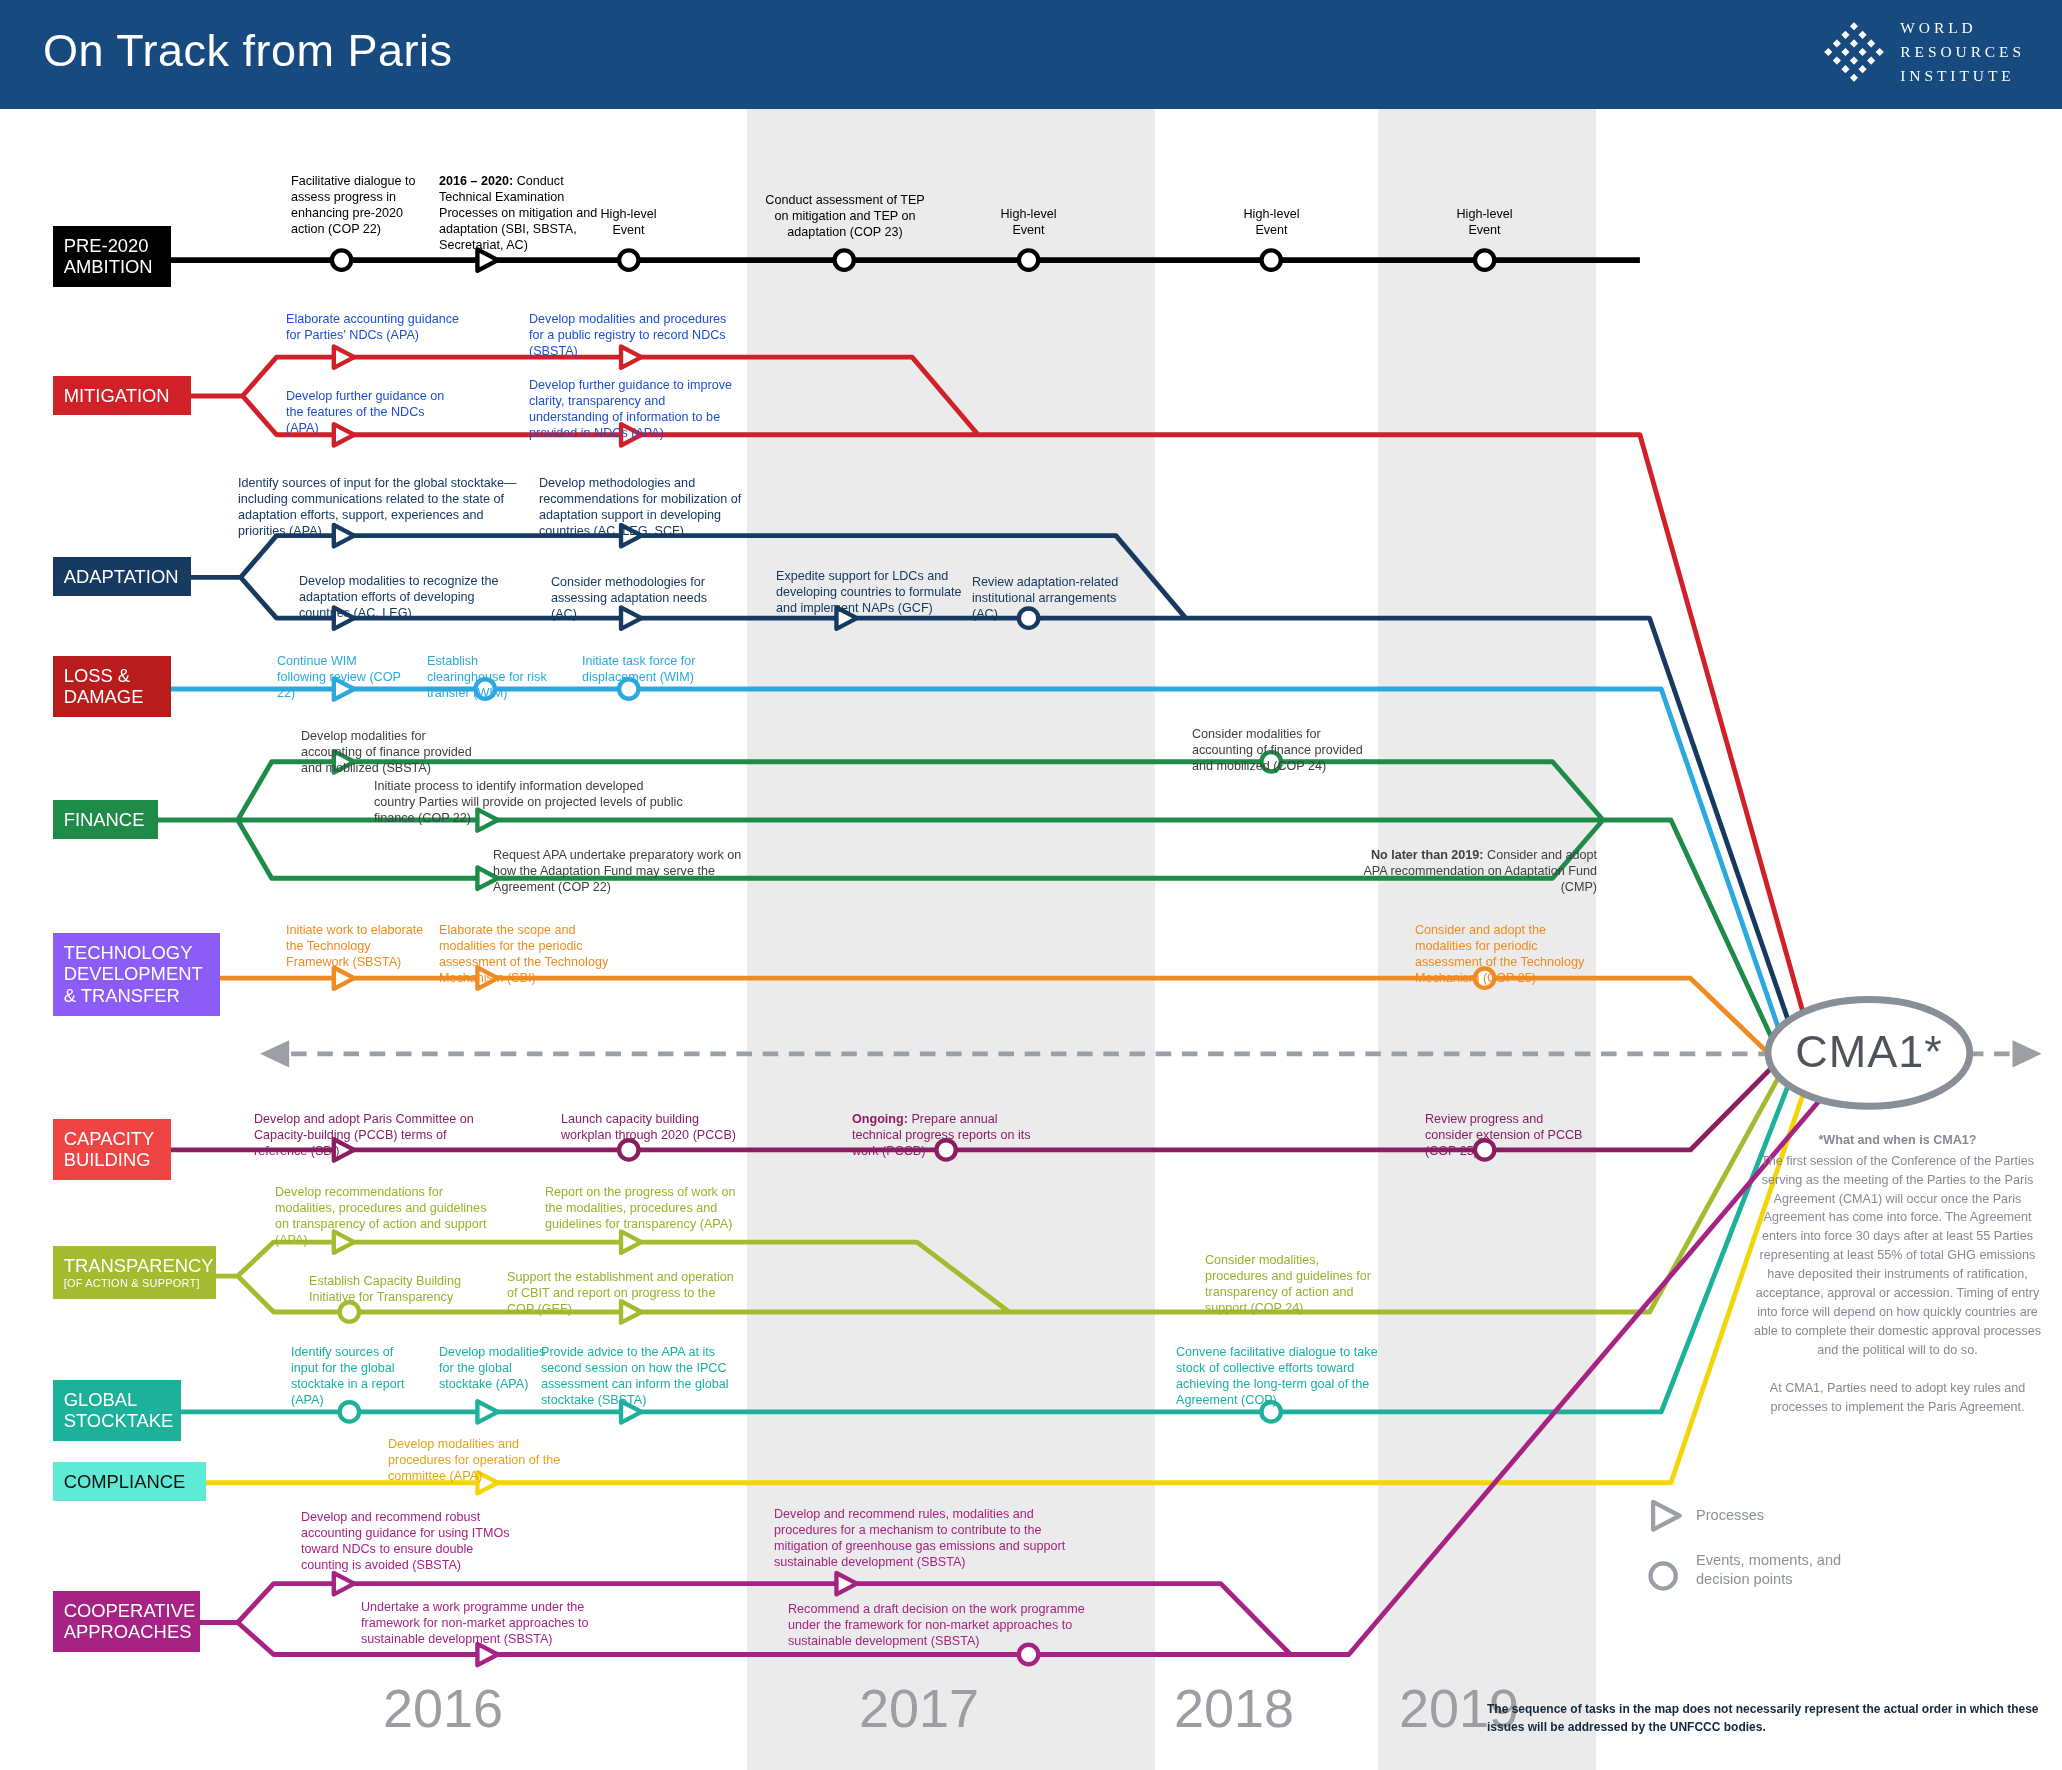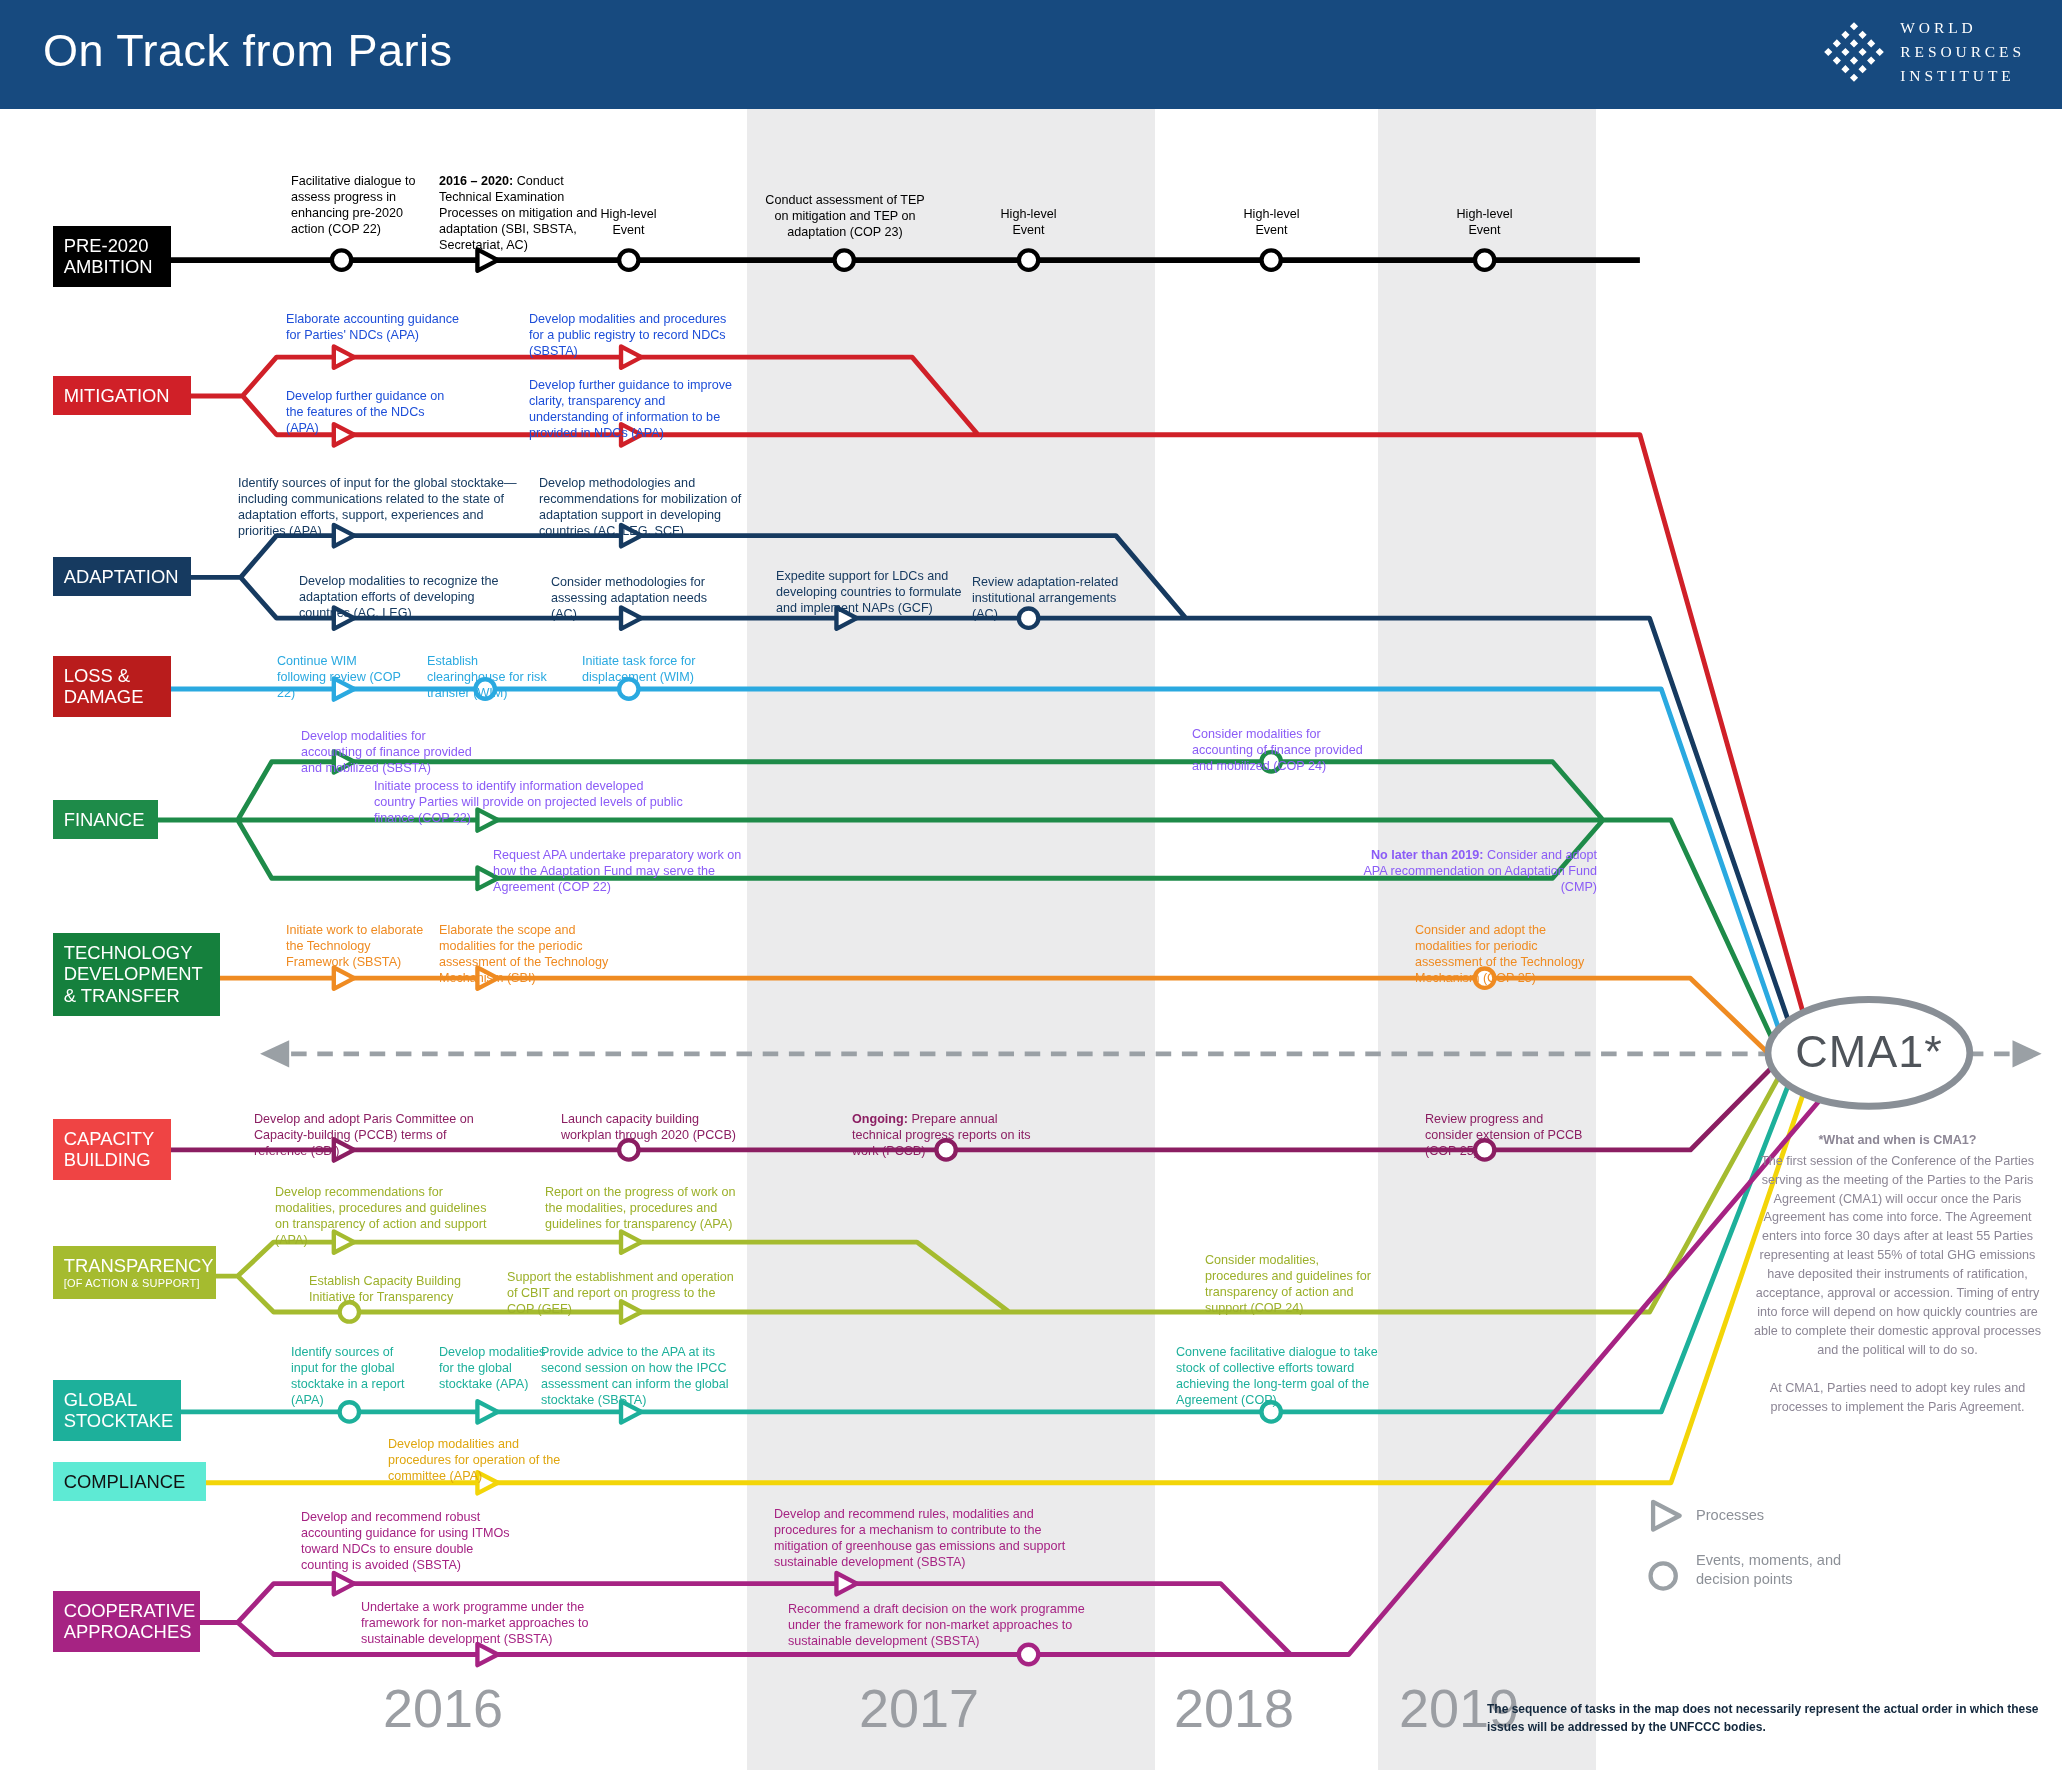--- a/index.html
+++ b/index.html
@@ -54,37 +54,37 @@
 
   
   .lbl{position:absolute;font-size:12.6px;line-height:1.28}
   .lbl b{font-weight:bold}
   .ctr{text-align:center}
   .rgt{text-align:right}
   .t-pre{color:#000}
   .t-mit{color:#1d4ed8}
   .t-ada{color:#163a60}
   .t-lnd{color:#2aa9e0}
-  .t-fin{color:#8b5cf6}
+  .t-fin{color:#404040}
   .t-tec{color:#ef8b22}
   .t-cap{color:#8b1e62}
   .t-tra{color:#9cb02a}
   .t-gst{color:#1db09b}
   .t-com{color:#dfa60f}
   .t-coo{color:#a62383}
 
   
   .tbox{position:absolute;left:53px;color:#fff;font-size:18.4px;line-height:1.18;padding:8.7px 10.7px}
   .tsub{font-size:11px;letter-spacing:0.2px;margin-top:1px}
   .bx-pre{background:#000}
   .bx-mit{background:#d02028}
   .bx-ada{background:#163a60}
   .bx-lnd{background:#b91c1c}
   .bx-fin{background:#1e8b49}
-  .bx-tec{background:#15803d}
+  .bx-tec{background:#8b5cf6}
   .bx-cap{background:#ef4444}
   .bx-tra{background:#a5bb2f}
   .bx-gst{background:#1db09b}
   .bx-com{background:#5eead4;color:#121212}
   .bx-coo{background:#a62383}
 
   .year{position:absolute;font-size:54px;color:#9b9ea3;text-align:left;width:175px}
   .cma1{position:absolute;left:1772px;top:1026px;width:194px;text-align:center;font-size:45px;color:#4f545a;letter-spacing:1px}
   .sidebar{position:absolute;left:1745px;top:1131px;width:305px;font-size:12.6px;line-height:1.5;color:#8c8695;text-align:center}
   .sb-title{font-weight:bold;margin-bottom:1.9px}

